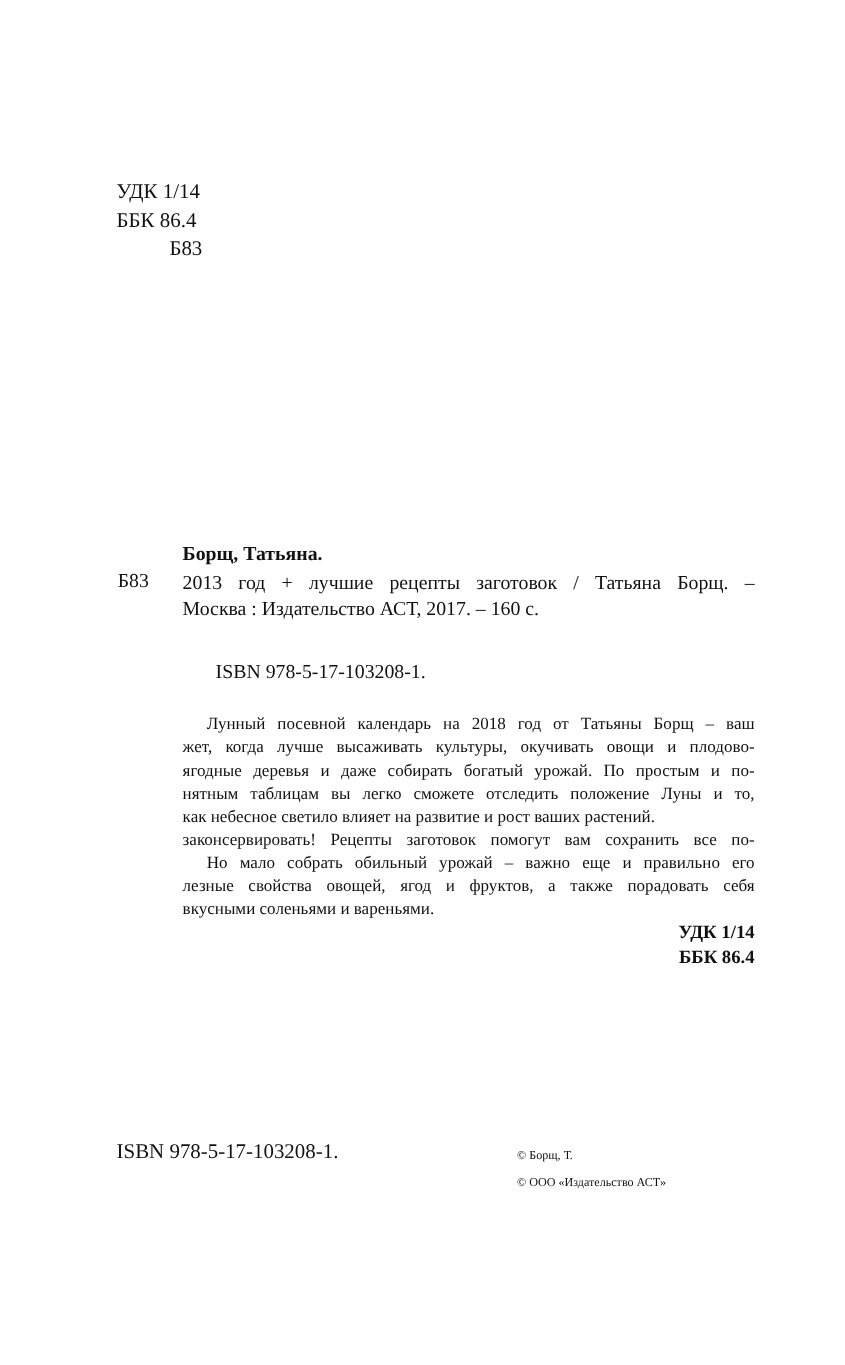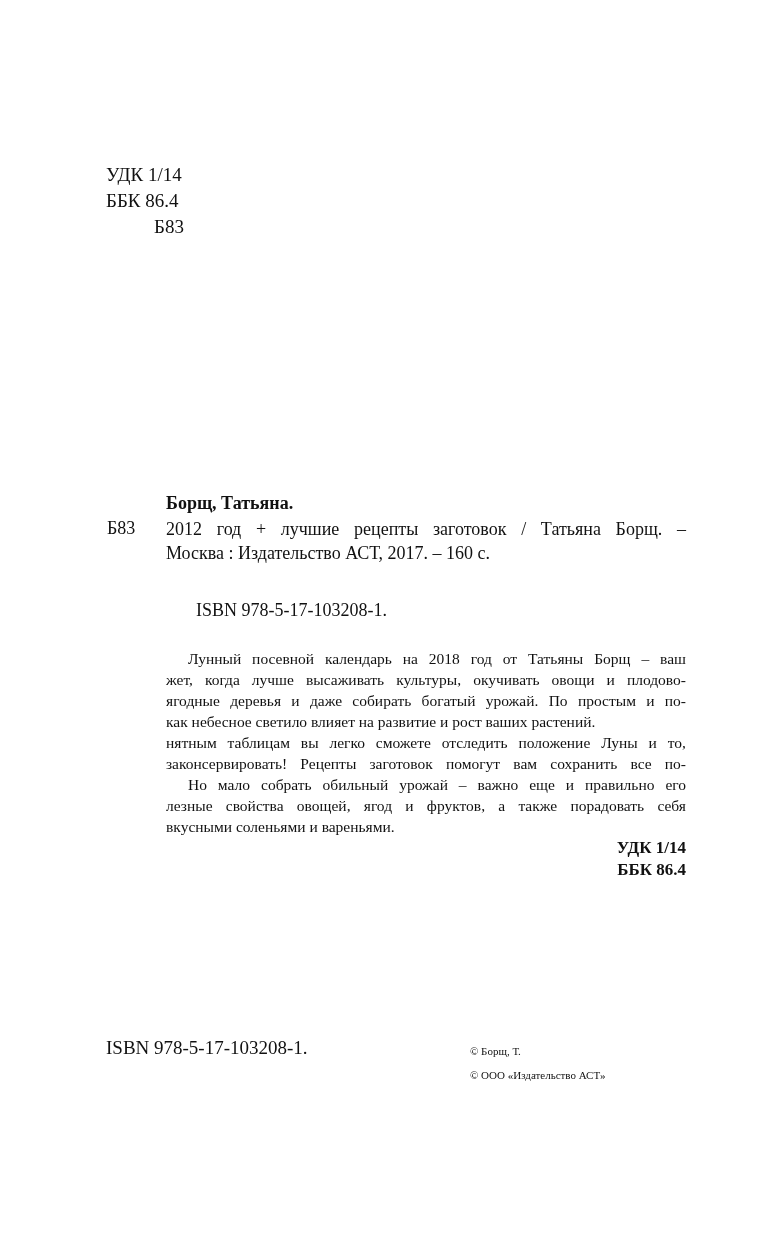--- a/index.html
+++ b/index.html
@@ -46,32 +46,32 @@
 <div class="abs top-codes">
   <div>УДК 1/14</div>
   <div>ББК 86.4</div>
   <div class="indent">Б83</div>
 </div>
 
 <div class="abs author">Борщ, Татьяна.</div>
 <div class="abs code-b83">Б83</div>
 
 <div class="abs title-block">
-  <span class="line">2012 год + лучшие рецепты заготовок / Татьяна Борщ. –</span>
+  <span class="line">2013 год + лучшие рецепты заготовок / Татьяна Борщ. –</span>
   <span class="line last">Москва : Издательство АСТ, 2017. – 160 с.</span>
 </div>
 
 <div class="abs isbn-main">ISBN 978-5-17-103208-1.</div>
 
 <div class="abs abstract">
   <span class="line indent">Лунный посевной календарь на 2018 год от Татьяны Борщ – ваш</span>
   <span class="line">жет, когда лучше высаживать культуры, окучивать овощи и плодово-</span>
   <span class="line">ягодные деревья и даже собирать богатый урожай. По простым и по-</span>
+  <span class="line">нятным таблицам вы легко сможете отследить положение Луны и то,</span>
   <span class="line last">как небесное светило влияет на развитие и рост ваших растений.</span>
-  <span class="line">нятным таблицам вы легко сможете отследить положение Луны и то,</span>
   <span class="line">законсервировать! Рецепты заготовок помогут вам сохранить все по-</span>
   <span class="line indent">Но мало собрать обильный урожай – важно еще и правильно его</span>
   <span class="line">лезные свойства овощей, ягод и фруктов,  а также порадовать себя</span>
   <span class="line last">вкусными соленьями и вареньями.</span>
 </div>
 
 <div class="abs bottom-codes">
   <div>УДК 1/14</div>
   <div>ББК 86.4</div>
 </div>

